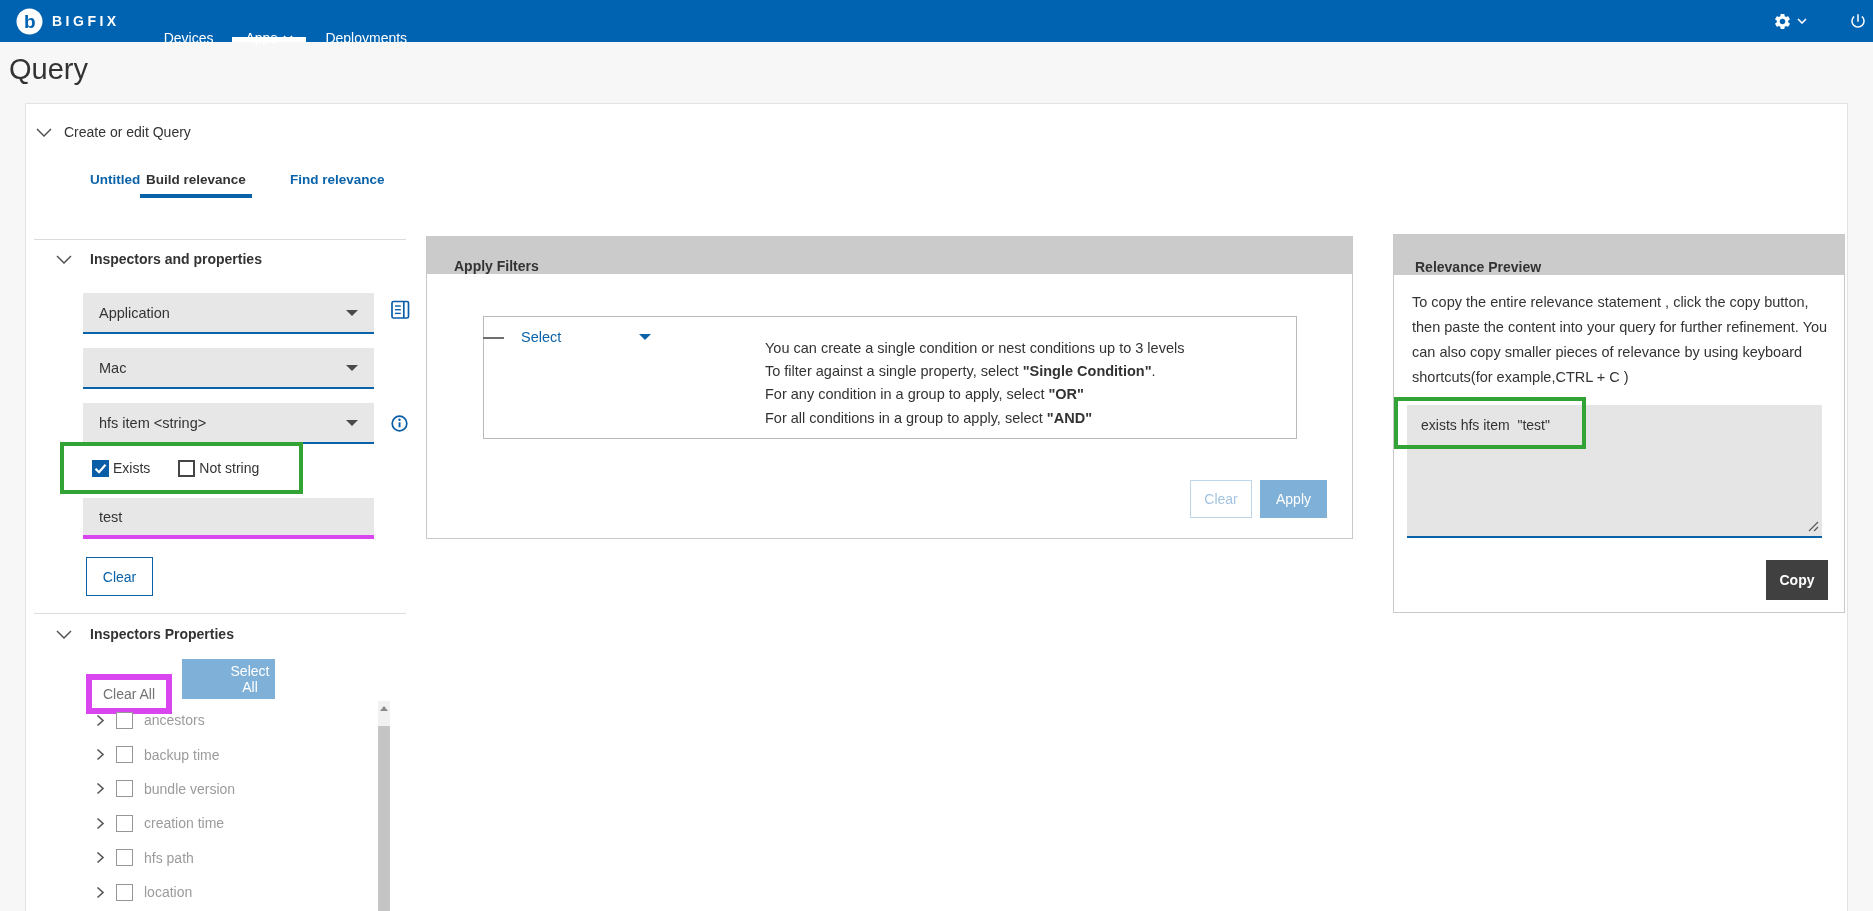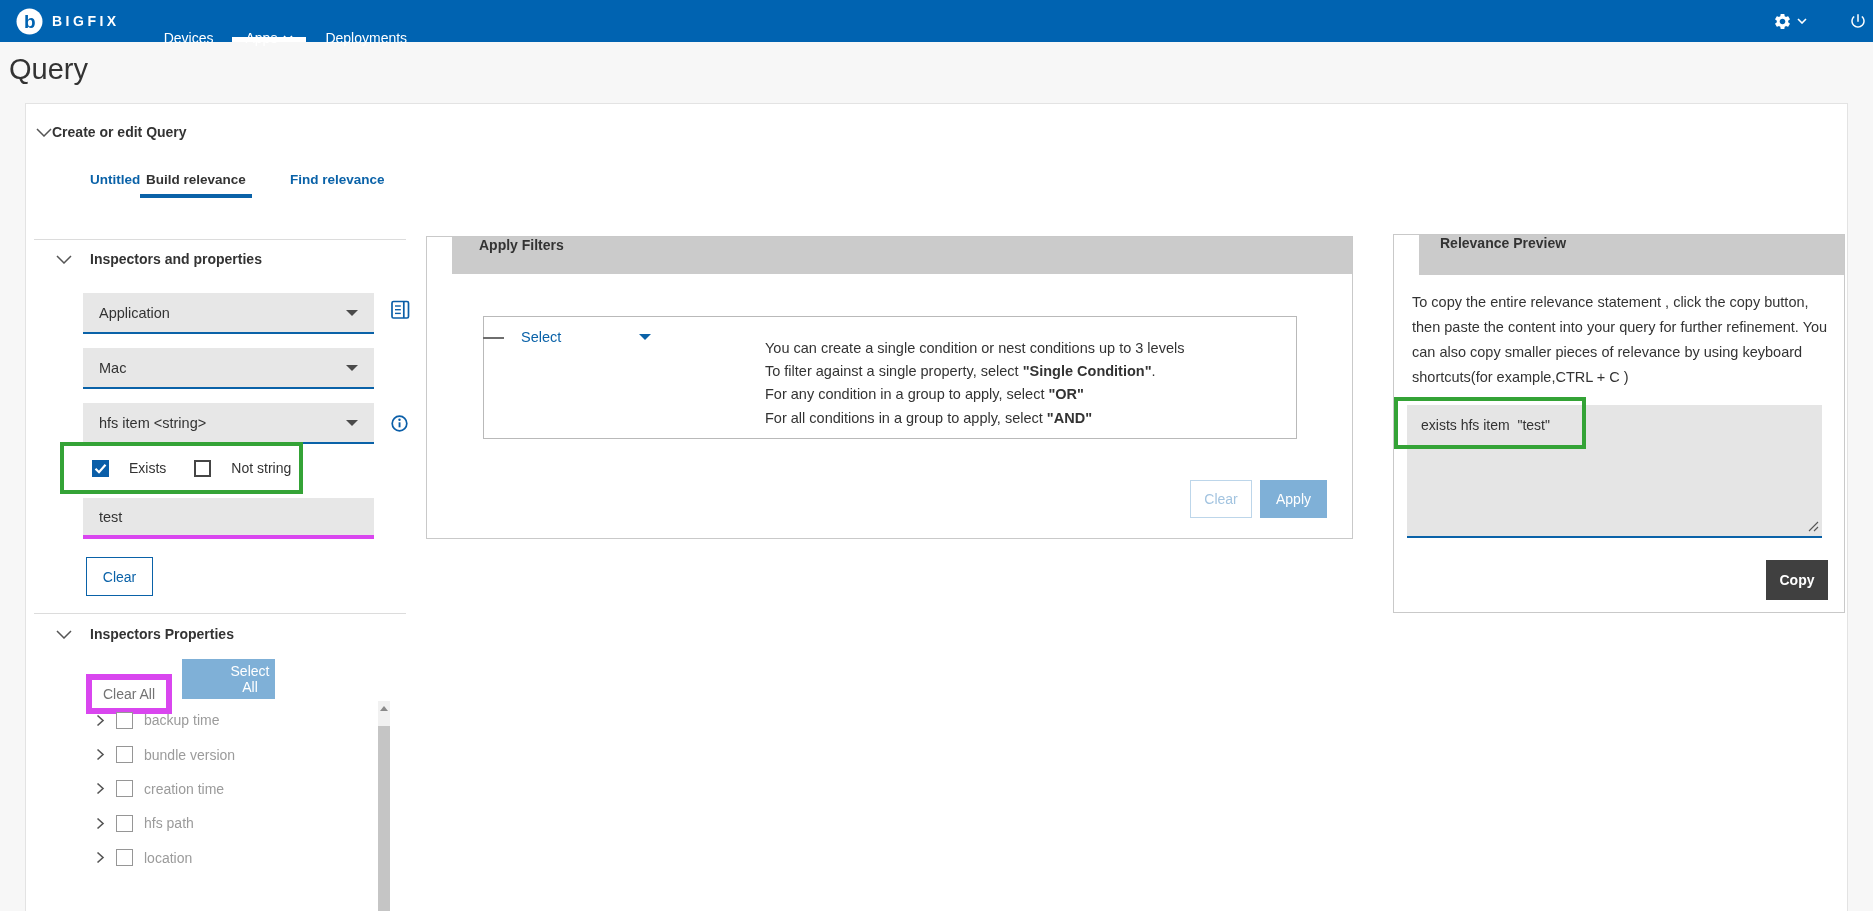--- a/index.html
+++ b/index.html
@@ -20,21 +20,21 @@
   .nav-right { margin-left:auto; display:flex; align-items:center; margin-right:6px; }
   .gear-group { display:flex; align-items:center; gap:5px; cursor:pointer; }
   .power-btn { margin-left:42px; cursor:pointer; }
 
   
   .page-title { position:absolute; top:53px; left:9px; font-size:29px; font-weight:400; color:#333; }
 
   
   .card { position:absolute; left:25px; right:25px; top:103px; height:830px; background:#fff; border:1px solid #e3e3e3; border-bottom:none; }
 
-  .create-header { position:absolute; top:20px; left:10px; display:flex; align-items:center; font-weight:700; font-size:14px; color:#333; cursor:pointer; }
+  .create-header { position:absolute; top:20px; left:10px; display:flex; align-items:center; gap:12px; font-weight:400; font-size:14px; color:#333; cursor:pointer; }
 
   .tab { position:absolute; top:65px; height:24px; line-height:21px; padding:0 6px; font-weight:700; font-size:13.5px; color:#0a62a8; cursor:pointer; }
   .tab.active { color:#333; }
   .tab.active::after { content:""; position:absolute; left:0; right:0; bottom:-5px; height:4px; background:#0a62a8; }
   .tab-1 { left:58px; } .tab-2 { left:114px; } .tab-3 { left:258px; }
 
   .divider { position:absolute; left:8px; width:372px; height:1px; background:#dcdcdc; }
   .divider-1 { top:135px; } .divider-2 { top:509px; }
 
   .sec-head { position:absolute; display:flex; align-items:center; gap:18px; font-weight:700; font-size:14px; color:#333; cursor:pointer; }
@@ -47,21 +47,21 @@
   .caret-blue { border-top-color:#0a62a8; }
   .fld-icon { position:absolute; left:365px; cursor:pointer; }
   .icon-list-pos { top:196px; } .icon-info-pos { top:311px; }
 
   .green-box { border:4px solid #34a336; position:absolute; z-index:5; background:transparent; }
   .green-box-1 { left:34px; top:338px; width:243px; height:52px; display:flex; align-items:center; padding-left:28px; pointer-events:none; }
   .cb-row { display:flex; align-items:center; pointer-events:auto; }
   .cb { width:17px; height:17px; flex:0 0 17px; cursor:pointer; }
   .cb.checked { background:#0a5ea8; }
   .cb.unchecked { background:#fff; border:2px solid #454545; }
-  .cb-label { font-size:14px; color:#333; margin-left:20px; }
+  .cb-label { font-size:14px; color:#333; margin-left:4px; }
   .gap-28 { width:28px; }
 
   .text-field { position:absolute; left:57px; top:394px; width:291px; height:41px; background:#e7e7e7; border:none; border-bottom:4px solid #d946ef; padding:0 16px; font-size:14.5px; color:#333; font-family:"Liberation Sans", sans-serif; }
 
   .btn { display:flex; align-items:center; justify-content:center; font-size:14px; font-family:"Liberation Sans", sans-serif; cursor:pointer; background:#fff; }
   .btn-clear-1 { position:absolute; left:60px; top:453px; width:67px; height:39px; border:1px solid #0a62a8; color:#0a62a8; }
   .btn-clear-all { position:absolute; left:60px; top:570px; width:86px; height:40px; border:6px solid #d946ef; color:#737373; }
   .btn-select-all { position:absolute; left:156px; top:555px; width:93px; height:40px; border:none; background:#7fb0d7; color:#fff;padding-left:43px; }
 
   
@@ -71,21 +71,21 @@
   .tlabel { font-size:14px; color:#9b9b9b; margin-left:11px; }
 
   
   .vscroll { position:absolute; left:352px; top:597px; width:12px; height:211px; background:#f1f1f1; cursor:pointer; }
   .vscroll-btn { height:14px; display:flex; align-items:center; justify-content:center; }
   .vscroll-arrow { width:0; height:0; border-left:4px solid transparent; border-right:4px solid transparent; border-bottom:5px solid #8a8a8a; }
   .vscroll-thumb { position:absolute; left:0; top:25px; width:12px; height:186px; background:#c5c5c5; cursor:pointer; }
 
   
   .panel { position:absolute; background:#fff; border:1px solid #c9c9c9; }
-  .panel-header { background:#cbcbcb; font-weight:700; font-size:14px; color:#333; display:flex; align-items:flex-start;margin-left:25px; }
+  .panel-header { background:#cbcbcb; font-weight:700; font-size:14px; color:#333; display:flex; align-items:flex-end; }
   .apply-panel { left:400px; top:132px; width:927px; height:303px; }
   .apply-panel .panel-header { height:37px; padding-left:27px; }
   .relevance-panel { left:1367px; top:130px; width:452px; height:379px; }
   .relevance-panel .panel-header { height:40px; padding-left:21px; }
 
   .condition-box { position:absolute; left:56px; top:79px; width:814px; height:123px; border:1px solid #b9b9b9; }
   .cond-dash { position:absolute; left:-1px; top:20px; width:21px; height:2px; background:#6e6e6e; }
   .cond-select { position:absolute; left:37px; top:12px; display:flex; align-items:center; font-size:14.5px; color:#0a62a8; cursor:pointer; }
   .cond-select .caret-down { margin-left:78px; }
   .instructions { position:absolute; left:281px; top:20px; font-size:14.5px; color:#333; }
@@ -227,20 +227,27 @@
       <svg width="16" height="9" viewBox="0 0 16 9">
           <polyline points="1,1 8,8 15,1" fill="none" stroke="#555555" stroke-width="1.5"></polyline>
         </svg>
       <span>Inspectors Properties</span>
     </div>
 
     <button class="btn btn-clear-all">Clear All</button>
     <button class="btn btn-select-all">Select All</button>
 
     <div class="tree">
+      <div class="tree-row">
+        <svg width="9" height="13" viewBox="0 0 9 13">
+            <polyline points="1.5,1.5 7,6.5 1.5,11.5" fill="none" stroke="#555555" stroke-width="1.6"></polyline>
+          </svg>
+        <span class="tcb"></span>
+        <span class="tlabel">ancestors</span>
+      </div>
       <div class="tree-row">
         <svg width="9" height="13" viewBox="0 0 9 13">
             <polyline points="1.5,1.5 7,6.5 1.5,11.5" fill="none" stroke="#555555" stroke-width="1.6"></polyline>
           </svg>
         <span class="tcb"></span>
         <span class="tlabel">backup time</span>
       </div>
       <div class="tree-row">
         <svg width="9" height="13" viewBox="0 0 9 13">
             <polyline points="1.5,1.5 7,6.5 1.5,11.5" fill="none" stroke="#555555" stroke-width="1.6"></polyline>

